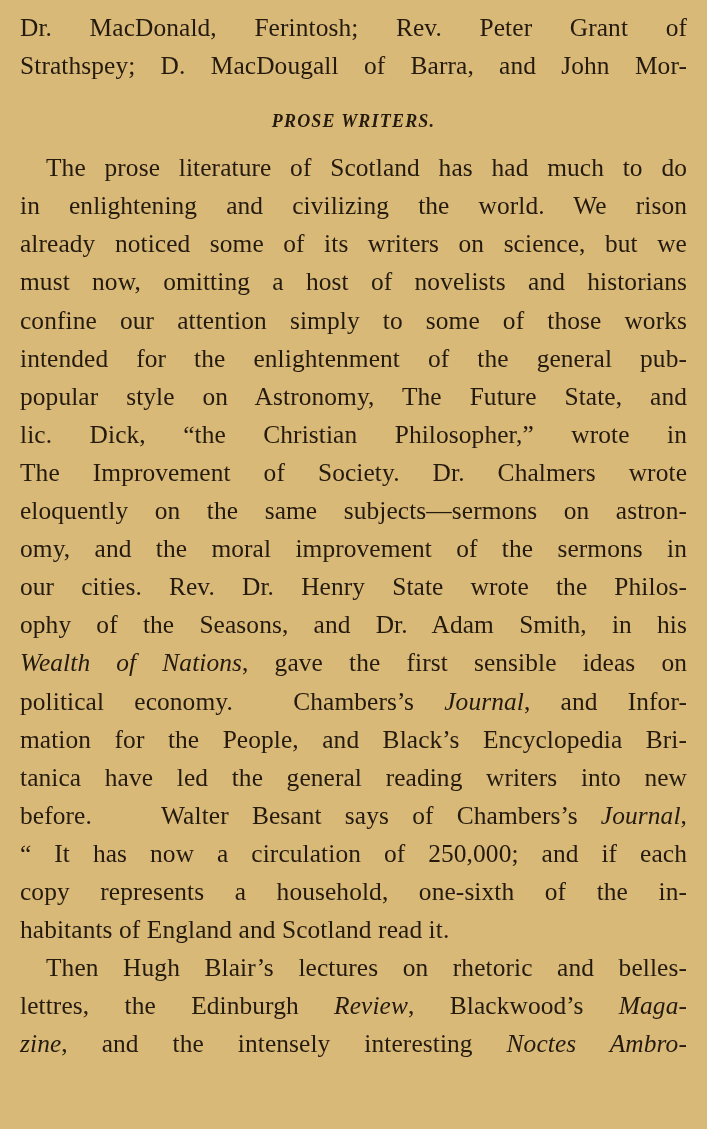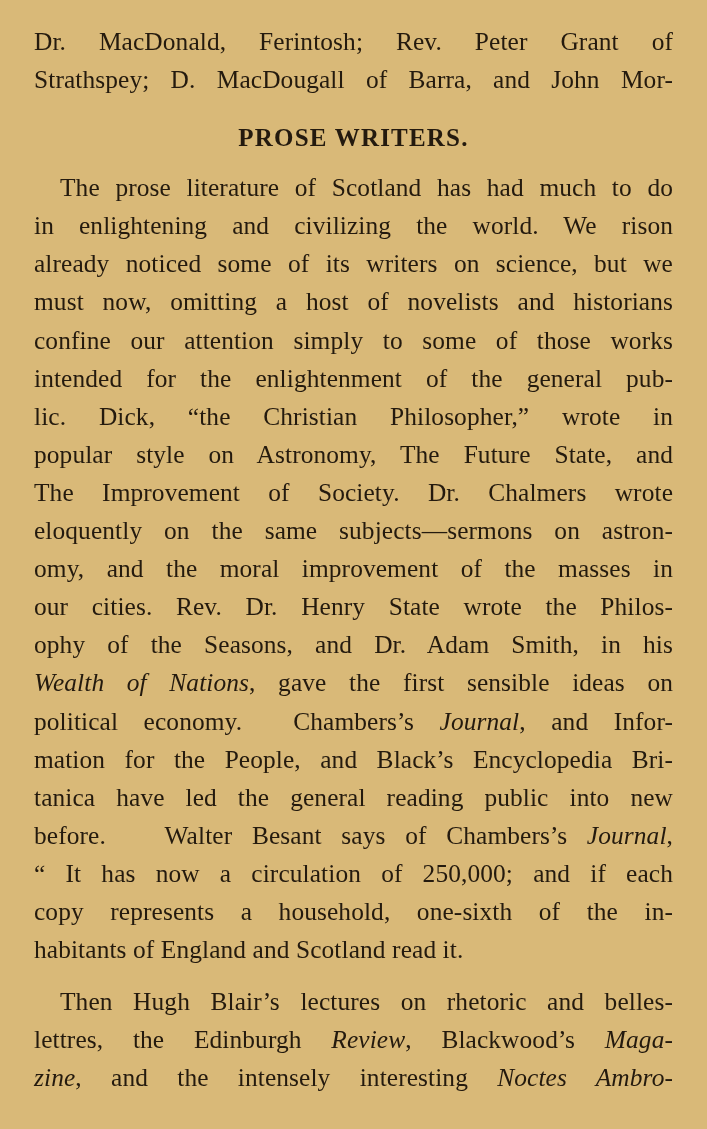--- a/index.html
+++ b/index.html
@@ -19,21 +19,21 @@
     width: 707px;
     height: 1129px;
     box-sizing: border-box;
     padding: 8px 20px 0 20px;
   }
   .para {
     font-size: 25.4px;
     line-height: 38.1px;
     text-align: justify;
     text-justify: inter-word;
-    margin: 14px;
+    margin: 0;
     letter-spacing: 0.1px;
   }
   .para .line {
     display: block;
     white-space: nowrap;
   }
   
   .para .line.j {
     text-align: justify;
     text-align-last: justify;
@@ -45,21 +45,22 @@
   }
   .section-heading {
     text-align: center;
     font-size: 19.5px;
     letter-spacing: 1.2px;
     margin: 26px 0 16px 0;
     font-variant: small-caps;
     text-transform: uppercase;
   }
   .section-heading .hd {
-    font-size: 25px;
+    font-size: 18px;
+    font-style: italic;
   }
   em, .it {
     font-style: italic;
   }
   .block + .block {
     margin-top: 0;
   }
 </style>
 </head>
 <body style="background: rgb(217, 185, 120); color: rgb(36, 26, 14);">
@@ -75,31 +76,31 @@
     <span class="hd">Prose Writers.</span>
   </h2>
 
   <p class="para block">
     <span class="line j"><span class="indent"></span><span>The prose literature of Scotland has had much to do</span></span>
     <span class="line j">in enlightening and civilizing the world.   We rison</span>
     <span class="line j">already noticed some of its writers on science, but we</span>
     <span class="line j">must now, omitting a host of novelists and historians</span>
     <span class="line j">confine our attention simply to some of those works</span>
     <span class="line j">intended for the enlightenment of the general pub-</span>
+    <span class="line j">popular style on Astronomy, The Future State, and</span>
     <span class="line j">lic.   Dick, “the Christian Philosopher,” wrote in</span>
-    <span class="line j">popular style on Astronomy, The Future State, and</span>
     <span class="line j">The Improvement of Society.   Dr. Chalmers wrote</span>
     <span class="line j">eloquently on the same subjects—sermons on astron-</span>
-    <span class="line j">omy, and the moral improvement of the masses in</span>
+    <span class="line j">omy, and the moral improvement of the sermons in</span>
     <span class="line j">our cities.  Rev. Dr. Henry State wrote the Philos-</span>
     <span class="line j">ophy of the Seasons, and Dr. Adam Smith, in his</span>
     <span class="line j"><em class="it">Wealth of Nations</em><span>, gave the first sensible ideas on</span></span>
     <span class="line j"><span>political economy.&nbsp; Chambers’s&nbsp;</span><em class="it">Journal</em><span>, and Infor-</span></span>
     <span class="line j">mation for the People, and Black’s Encyclopedia Bri-</span>
-    <span class="line j">tanica have led the general reading public into new</span>
+    <span class="line j">tanica have led the general reading writers into new</span>
     <span class="line j"><span>before.&nbsp;&nbsp; Walter Besant says of Chambers’s&nbsp;</span><em class="it">Journal</em><span>,</span></span>
     <span class="line j">“ It has now a circulation of 250,000; and if each</span>
     <span class="line j">copy represents a household, one-sixth of the in-</span>
     <span class="line">habitants of England and Scotland read it.</span>
   </p>
 
   <p class="para block">
     <span class="line j"><span class="indent"></span><span>Then Hugh Blair’s lectures on rhetoric and belles-</span></span>
     <span class="line j"><span>lettres, the Edinburgh&nbsp;</span><em class="it">Review</em><span>, Blackwood’s&nbsp;</span><em class="it">Maga-</em></span>
     <span class="line j"><em class="it">zine</em><span>, and the intensely interesting&nbsp;</span><em class="it">Noctes Ambro-</em></span>

